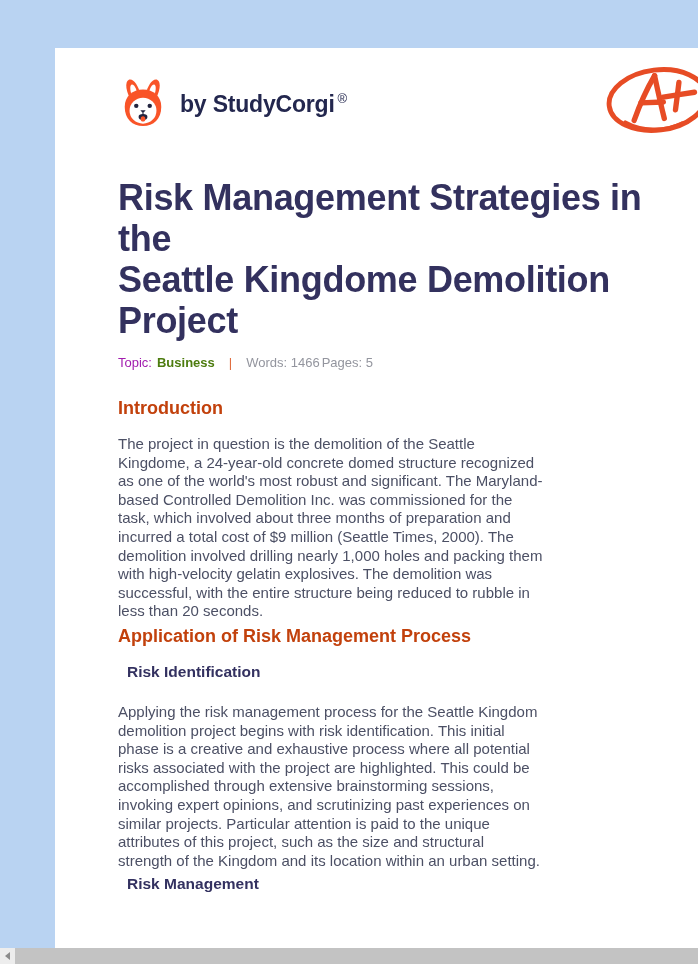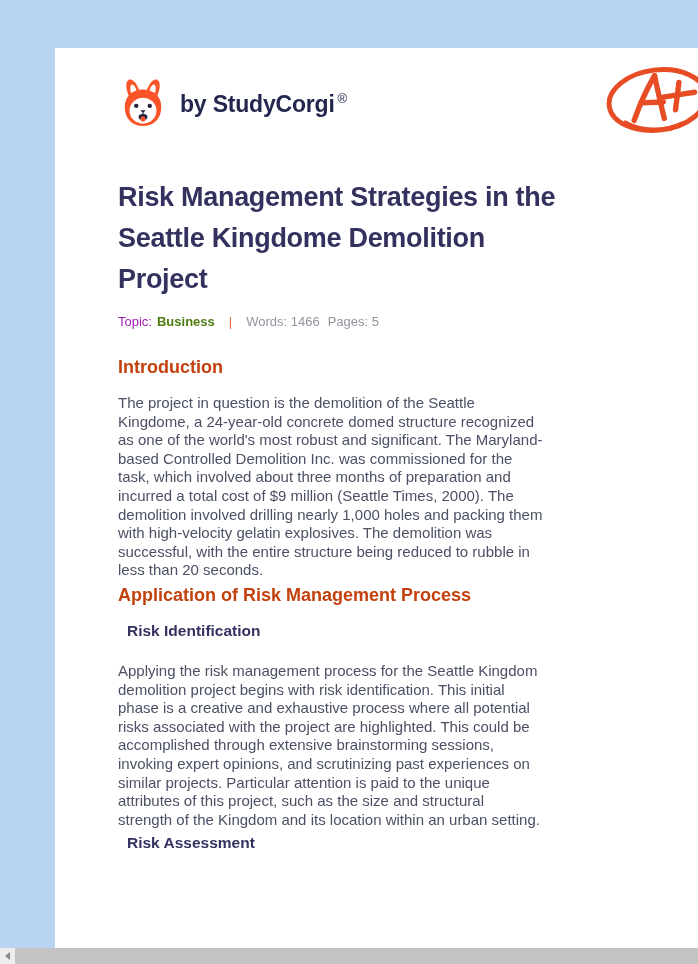--- a/index.html
+++ b/index.html
@@ -21,32 +21,32 @@
     font-size:23px;font-weight:bold;color:#23274e;letter-spacing:-0.2px;
     white-space:nowrap;
   }
   .reg-mark{
     font-size:13px;font-weight:normal;color:#23274e;
     position:relative;top:-9px;margin-left:3px;
   }
   .content{padding:0 55px 0 63px;}
   .doc-title{
     margin:34px 0 0 0;
-    font-size:27px;line-height:41px;font-weight:bold;color:#33315e;
+    font-size:36px;line-height:41px;font-weight:bold;color:#33315e;
     letter-spacing:-0.3px;white-space:pre-line;
   }
   .meta-row{
     margin-top:14px;font-size:13px;line-height:16px;color:#93959e;
     display:flex;align-items:center;
   }
   .meta-label{color:#a21caf;}
   .meta-topic{color:#4d7c0f;font-weight:bold;margin-left:5px;}
   .meta-sep{color:#e06a3c;margin:0 14px;}
   .meta-words{color:#93959e;}
-  .meta-pages{color:#93959e;margin-left:8px;}
+  .meta-pages{color:#93959e;margin-left:2px;}
   .h2{
     margin:0;font-size:18px;line-height:22px;font-weight:bold;color:#c2410c;
   }
   .h2-intro{margin-top:26px;}
   .h2-application{margin-top:4px;}
   .h3{
     margin:9px;font-size:15.5px;line-height:20px;font-weight:bold;color:#333160;
   }
   .h3-identification{margin-top:15px;}
   .h3-assessment{margin-top:4px;}
@@ -147,21 +147,21 @@
     <p class="para para-2">Applying the risk management process for the Seattle Kingdom
 demolition project begins with risk identification. This initial
 phase is a creative and exhaustive process where all potential
 risks associated with the project are highlighted. This could be
 accomplished through extensive brainstorming sessions,
 invoking expert opinions, and scrutinizing past experiences on
 similar projects. Particular attention is paid to the unique
 attributes of this project, such as the size and structural
 strength of the Kingdom and its location within an urban setting.</p>
 
-    <h3 class="h3 h3-assessment">Risk Assessment</h3>
+    <h3 class="h3 h3-assessment">Risk Management</h3>
   </div>
 
 </div>
 
 <div class="hscrollbar">
   <div class="scroll-thumb"></div>
   <div class="scroll-arrow-btn">
     <span class="scroll-arrow-glyph"></span>
   </div>
 </div>

